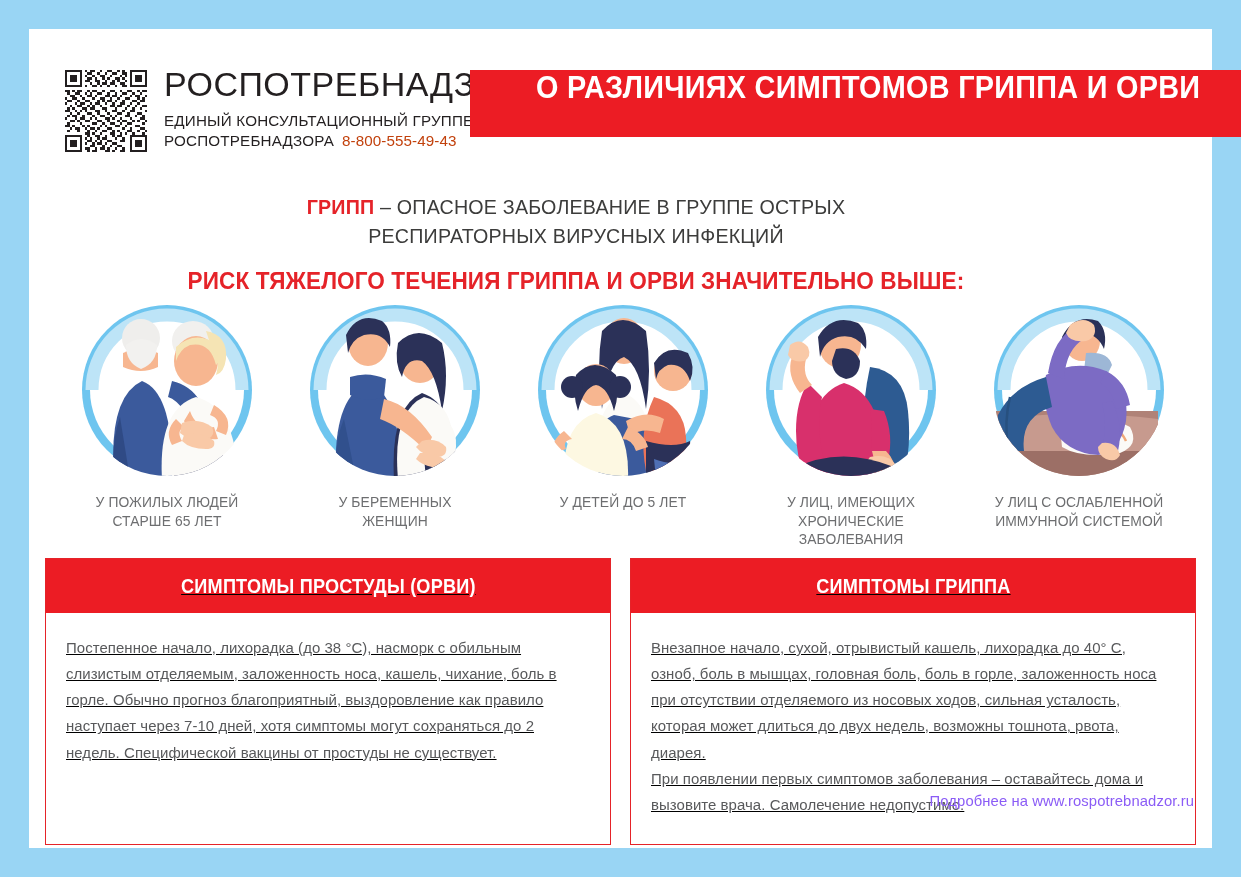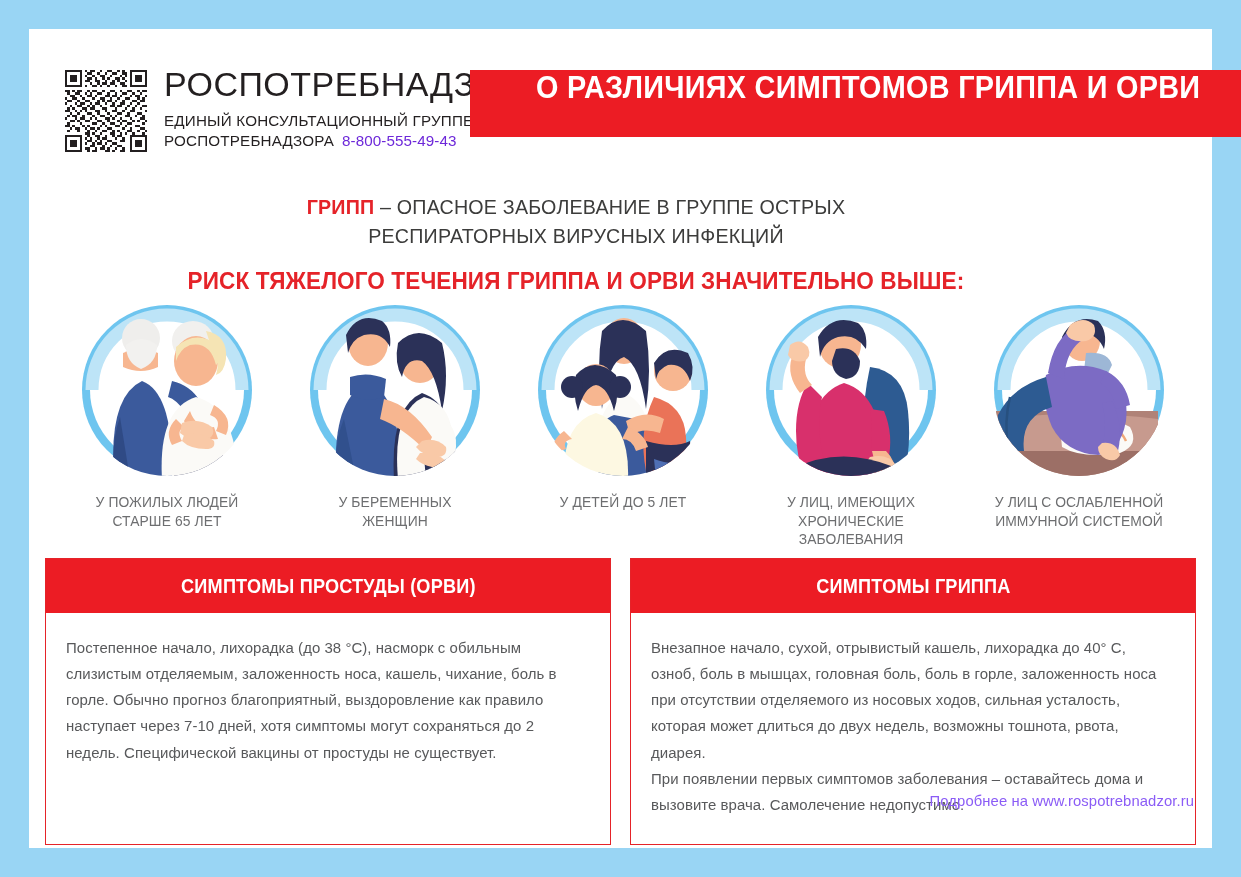--- a/index.html
+++ b/index.html
@@ -57,21 +57,21 @@
   }
   .brand-sub {
     margin-top: 10px;
     font-size: 15.2px;
     color: #231f20;
     letter-spacing: 0.2px;
     line-height: 1.33;
     white-space: nowrap;
   }
   .brand-sub .phone {
-    color: #6d28d9;
+    color: #c2410c;
     margin-left: 8px;
     letter-spacing: 0.1px;
   }
   .title-banner {
     position: absolute;
     left: 441px;
     top: 41px;
     width: 797px;
     height: 67px;
     background: #ec1c24;
@@ -153,20 +153,21 @@
     top: 529px;
     width: 1151px;
     display: flex;
     justify-content: space-between;
   }
   .panel {
     width: 566px;
     border: 1.5px solid #e52329;
     box-sizing: border-box;
     background: #ffffff;
+    text-decoration: underline;
   }
   .panel-head {
     background: #ec1c24;
     height: 54px;
     display: flex;
     align-items: center;
     justify-content: center;
   }
   .panel-head span {
     color: #ffffff;

